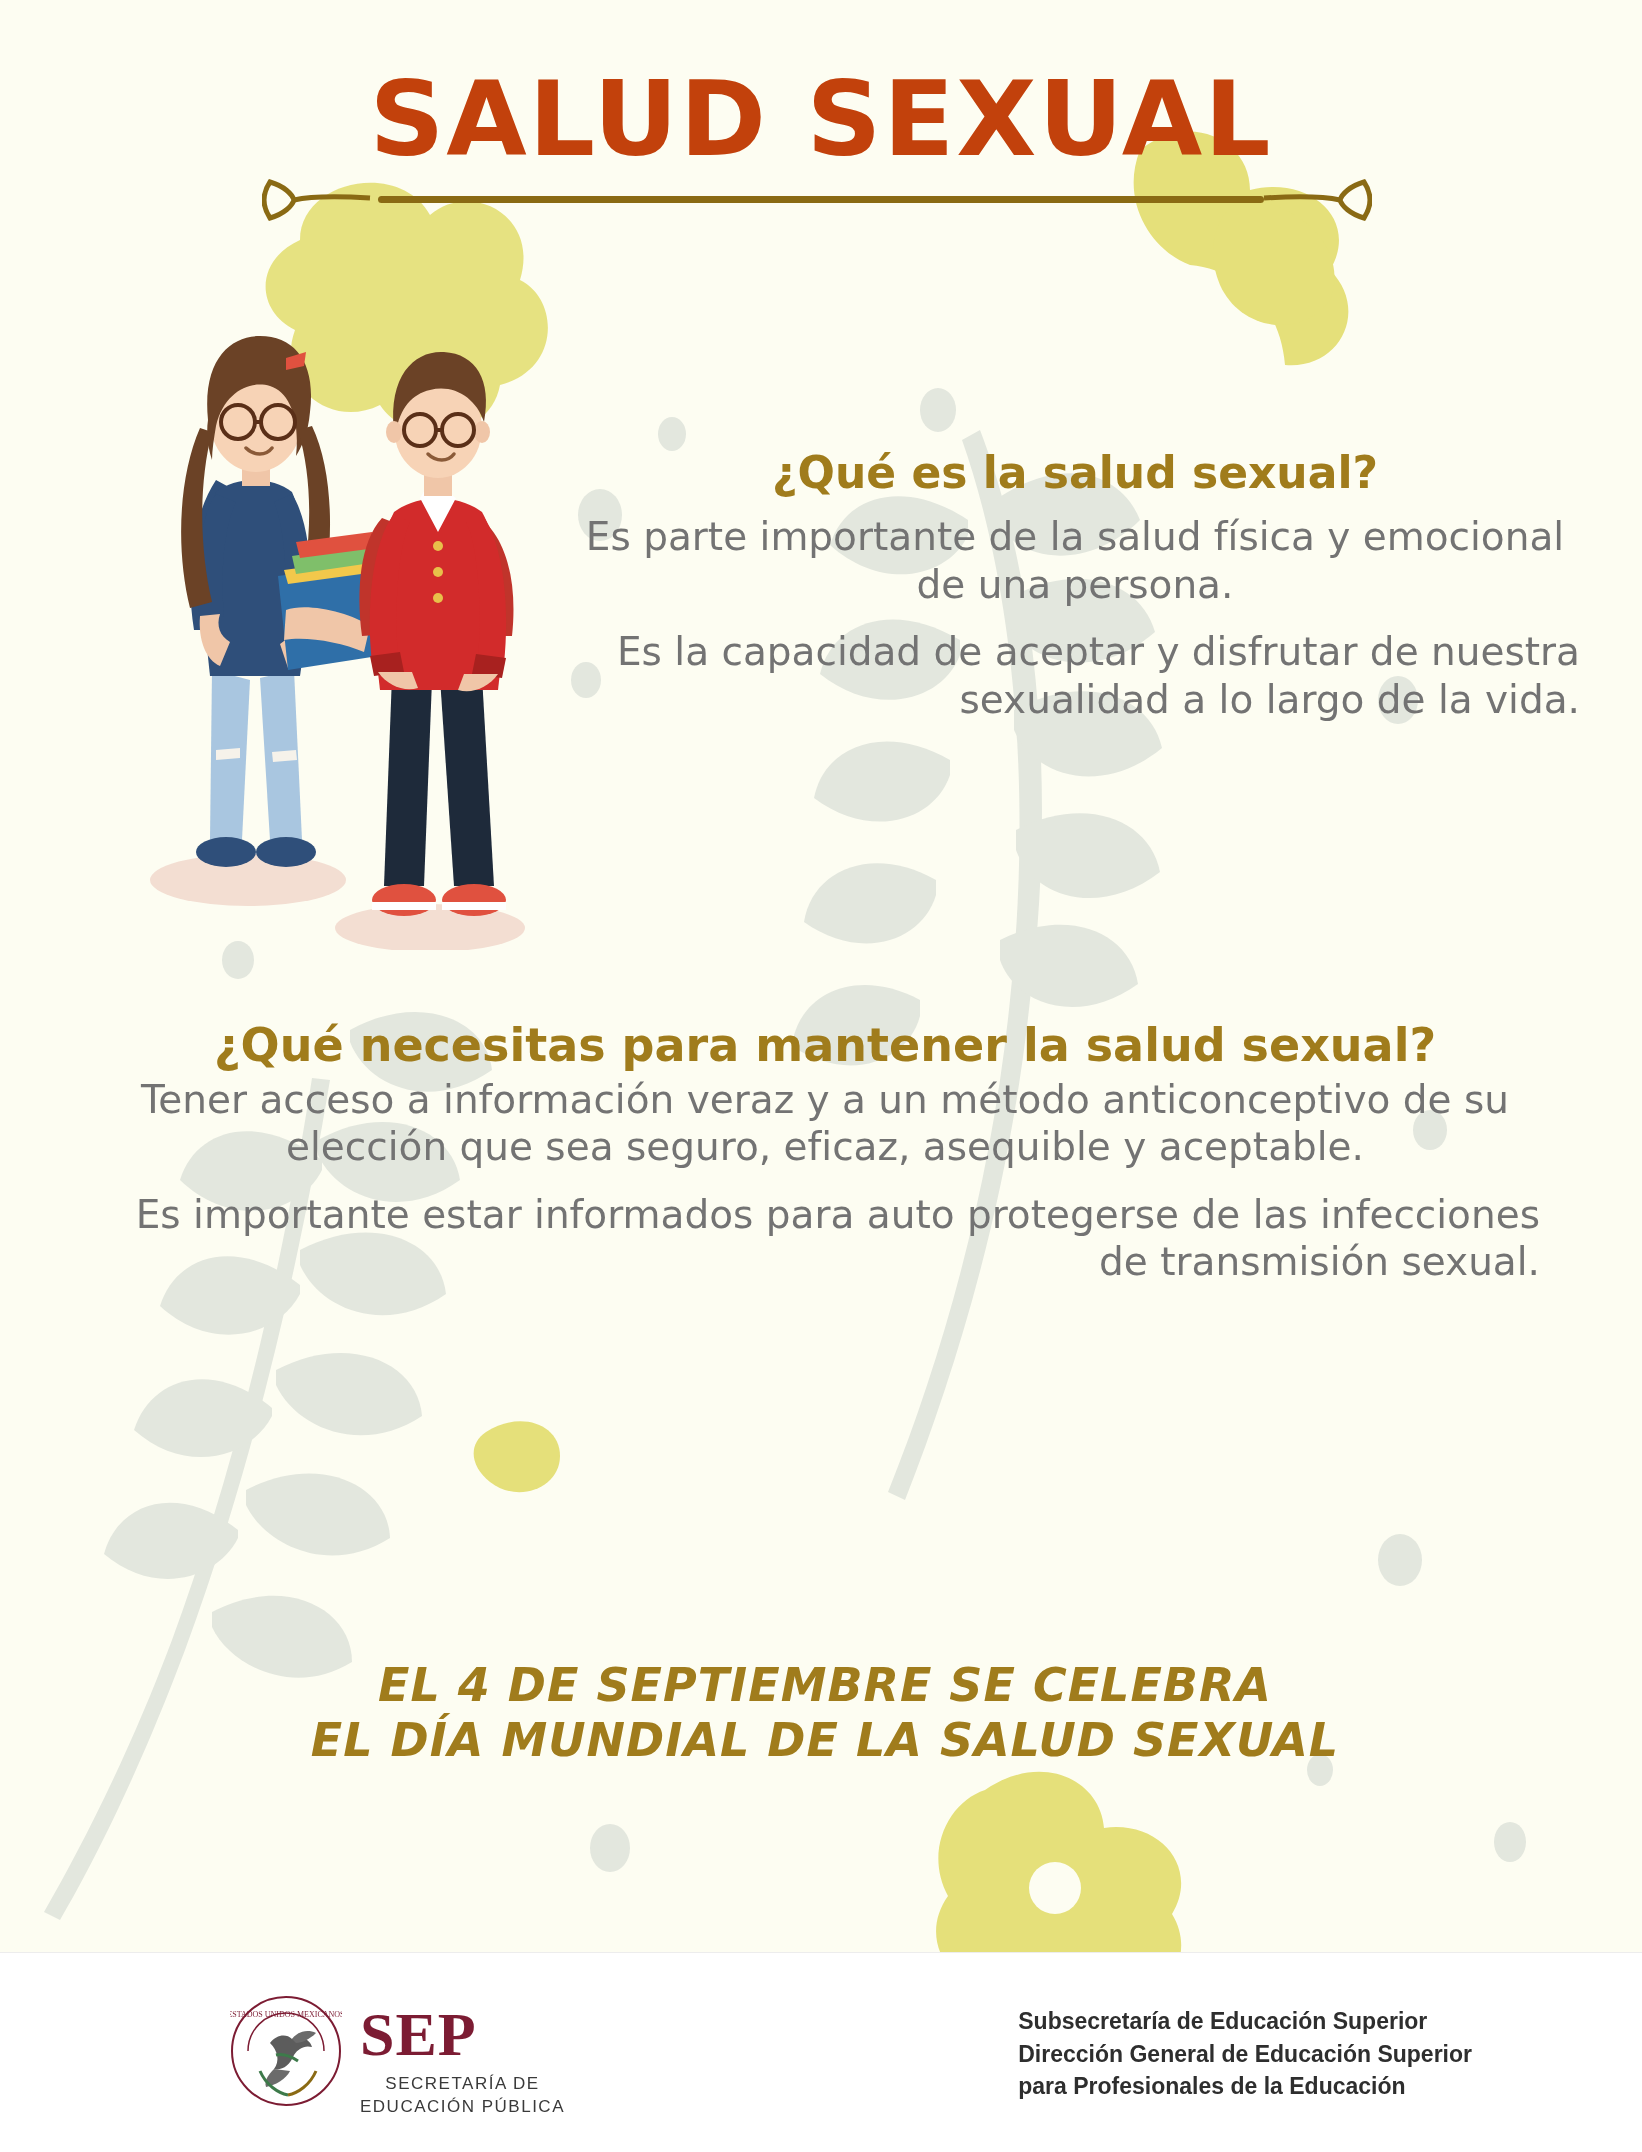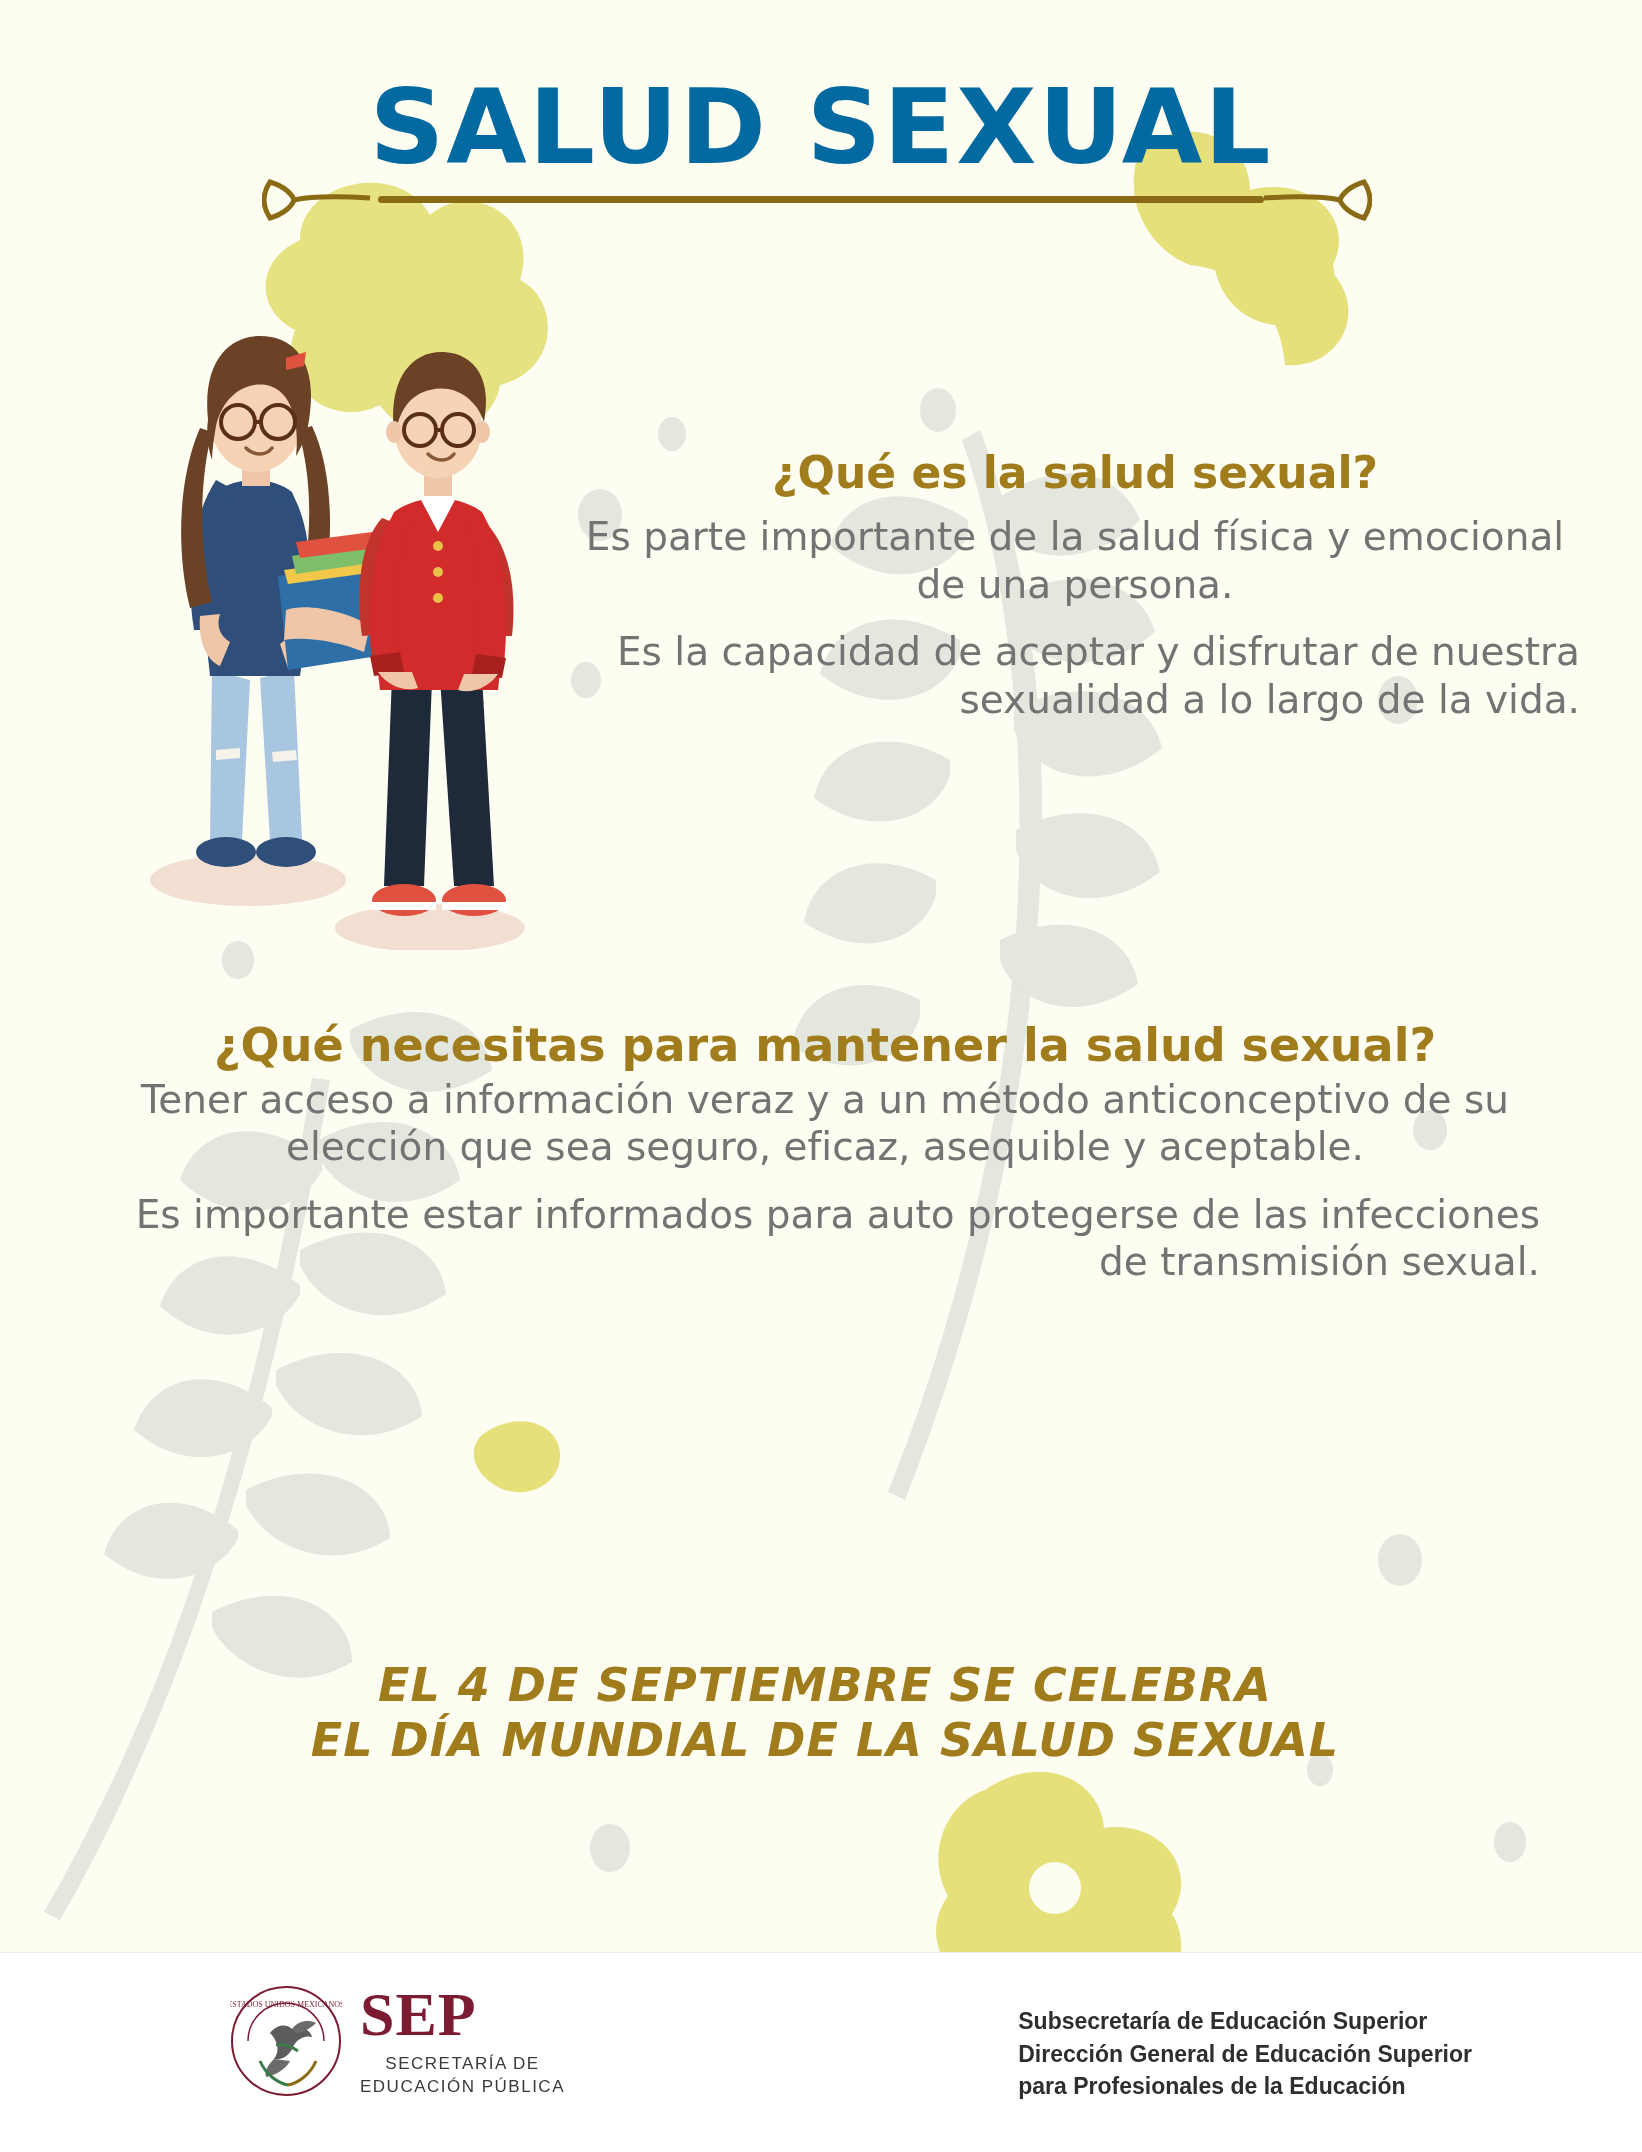--- a/index.html
+++ b/index.html
@@ -40,23 +40,23 @@
     left: 0;
     top: 58px;
     width: 1642px;
     text-align: center;
   }
   .poster-title {
     font-family: "DejaVu Sans", sans-serif;
     font-weight: bold;
     font-size: 104px;
     letter-spacing: 2px;
-    color: #0369a1;
+    color: #c2410c;
     line-height: 1.02;
-    margin: 16px;
+    margin: 8px;
   }
   .title-rule {
     position: absolute;
     left: 50%;
     transform: translateX(-50%);
     top: 196px;
     width: 886px;
     height: 7px;
     background: #8a6a14;
     border-radius: 4px;
@@ -162,20 +162,21 @@
     flex-direction: column;
     justify-content: center;
   }
   .sep-word {
     font-family: "Liberation Serif", serif;
     font-weight: bold;
     font-size: 62px;
     color: #7c1c33;
     line-height: 1;
     letter-spacing: 1px;
+    margin-top: 20px;
   }
   .sep-sub {
     margin-top: 8px;
     font-family: "Liberation Sans", sans-serif;
     font-size: 17px;
     letter-spacing: 1.5px;
     color: #3a3a3a;
     line-height: 1.35;
     text-align: center;
   }

